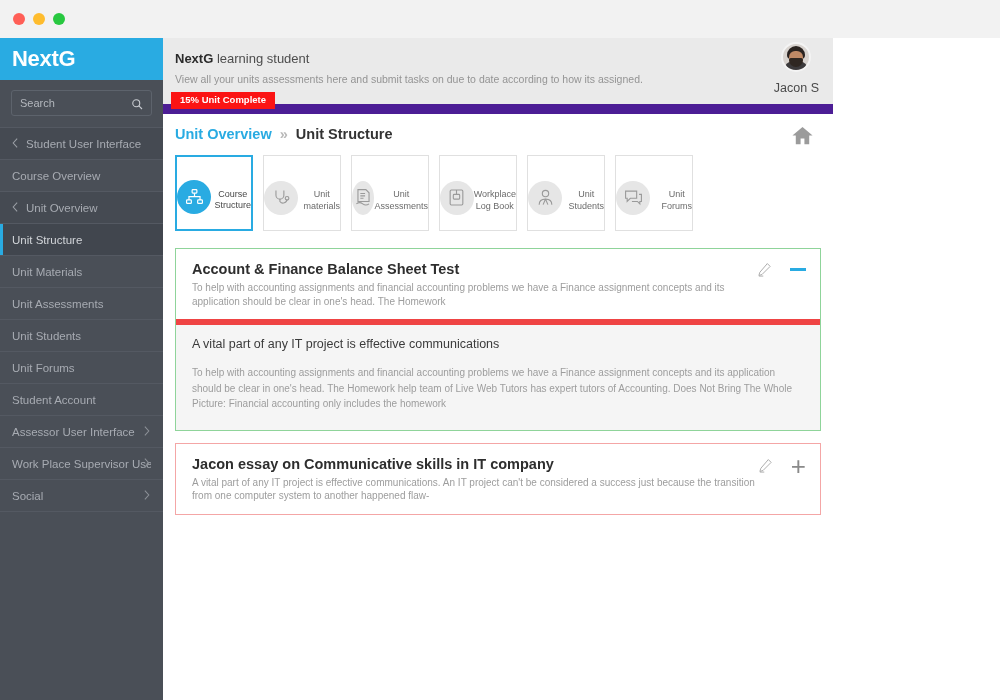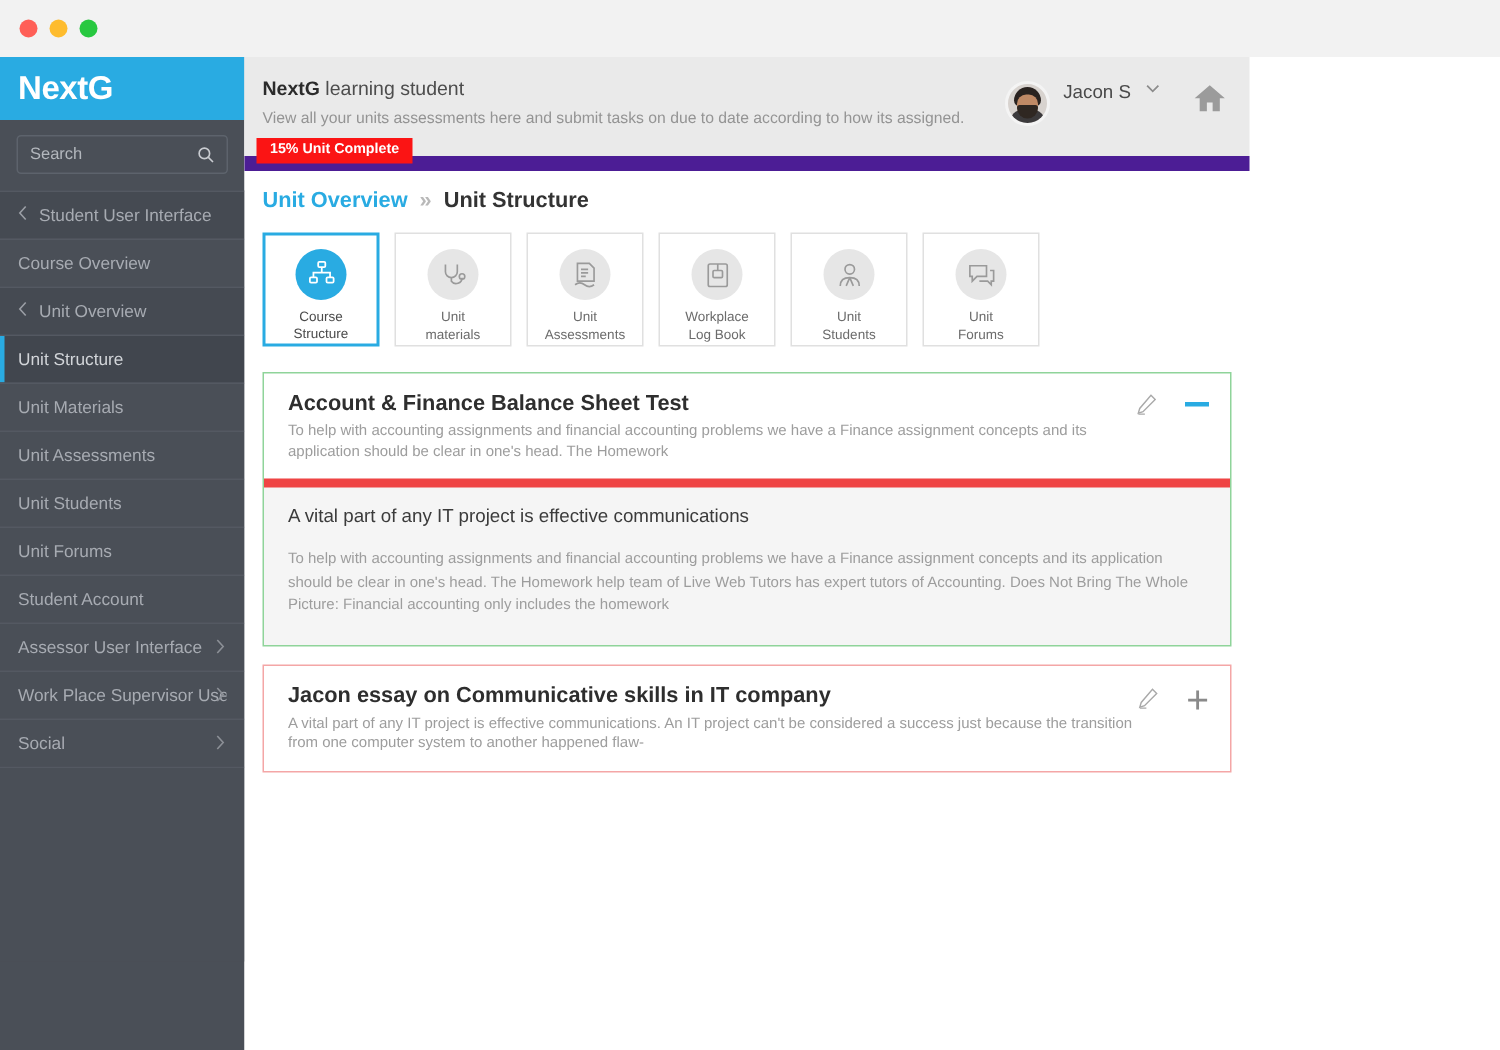--- a/index.html
+++ b/index.html
@@ -73,22 +73,22 @@
 
   #topbar {
     height: 66px; background: #eaeaea; position: relative;
     padding: 13px 0 0 12px;
   }
   #topbar-title { font-size: 13px; color: #4d4d4d; }
   #topbar-title b { color: #2b2b2b; font-weight: bold; }
   #topbar-sub { font-size: 10.5px; color: #949494; margin-top: 7px; }
 
   #user-area {
-    position: absolute; right: 14px; top: 16px;
-    display: flex; gap: 9px;
+    position: absolute; right: 14px; top: 4px;
+    display: flex; align-items: center; gap: 9px; flex-direction: column;
   }
   #avatar {
     width: 30px; height: 30px; border-radius: 50%; overflow: hidden;
     background: #d8d3cf; position: relative; border: 2px solid #f4f4f4;
   }
   #avatar .hair { position:absolute; left:4px; top:2px; width:18px; height:13px; background:#2a2320; border-radius:9px 9px 4px 4px; }
   #avatar .face { position:absolute; left:6px; top:7px; width:14px; height:15px; background:#c08a66; border-radius:7px 7px 8px 8px; }
   #avatar .beard { position:absolute; left:6px; top:14px; width:14px; height:9px; background:#2f2722; border-radius:2px 2px 8px 8px; }
   #avatar .body { position:absolute; left:1px; bottom:0; width:24px; height:9px; background:#3c3a3c; border-radius:10px 10px 0 0; }
   #user-name { font-size: 12.5px; color: #4a4a4a; }
@@ -105,22 +105,22 @@
 
   #breadcrumb { padding: 12px 0 0 12px; font-size: 14.5px; }
   #crumb-parent { color: #29abe2; font-weight: bold; cursor: pointer; }
   #crumb-sep { color: #b9b9b9; margin: 0 4px; font-weight: bold; }
   #crumb-current { color: #333333; font-weight: bold; }
 
   
   #tabcards { display: flex; gap: 10px; padding: 13px 0 0 12px; }
   .tabcard {
     width: 78px; height: 76px; border: 1px solid #e0e0e0; background: #ffffff;
-    display: flex; flex-direction: column; align-items: center;
-    justify-content: center; padding-top: 9px; cursor: pointer;
+    display: flex; flex-direction: row; align-items: center;
+    justify-content: space-between; padding-top: 9px; cursor: pointer;
   }
   .tabcard.active { border: 2px solid #29abe2; padding-top: 8px; }
   .tab-circle {
     width: 34px; height: 34px; border-radius: 50%; background: #e6e6e6;
     display: flex; align-items: center; justify-content: center;
     color: #9a9a9a;
   }
   .tabcard.active .tab-circle { background: #29abe2; color: #ffffff; }
   .tab-label {
     margin-top: 6px; font-size: 9px; color: #6b6b6b; text-align: center;

